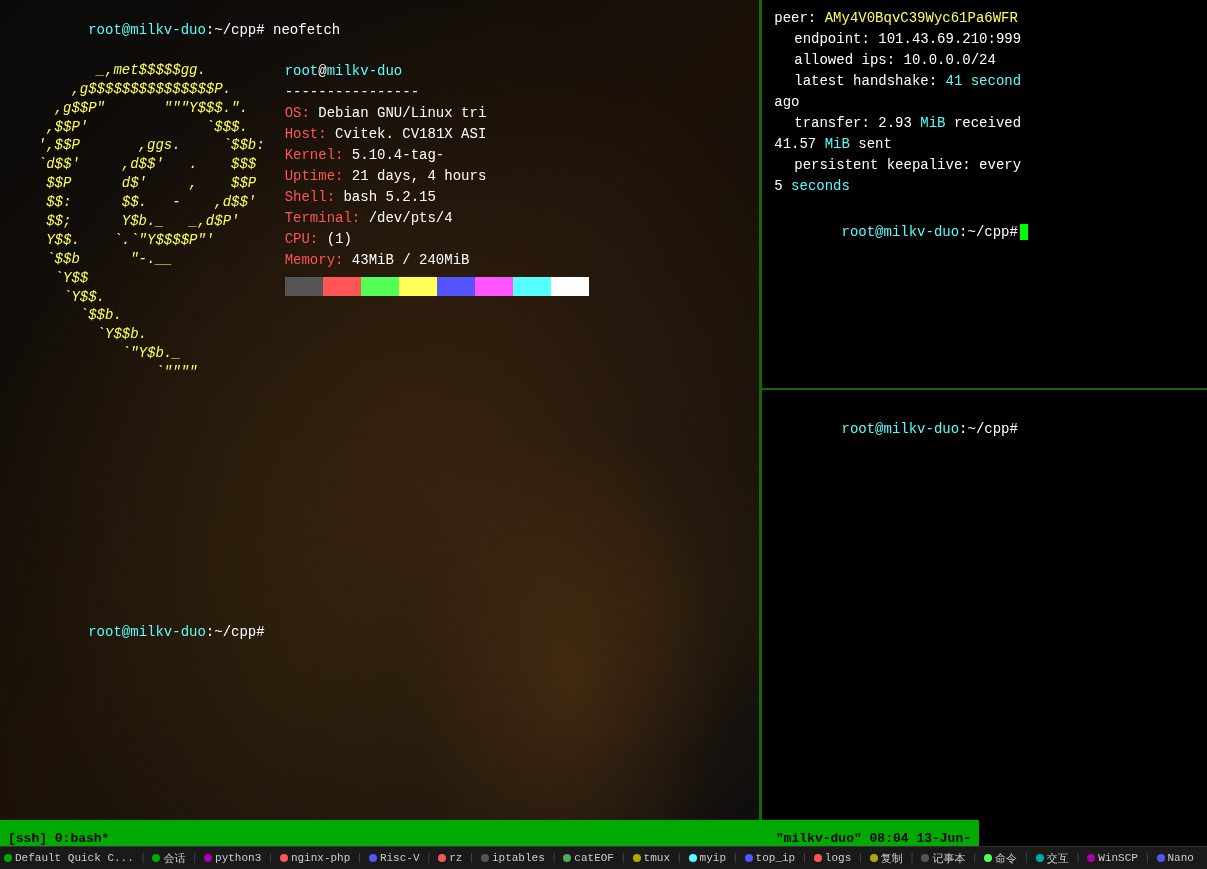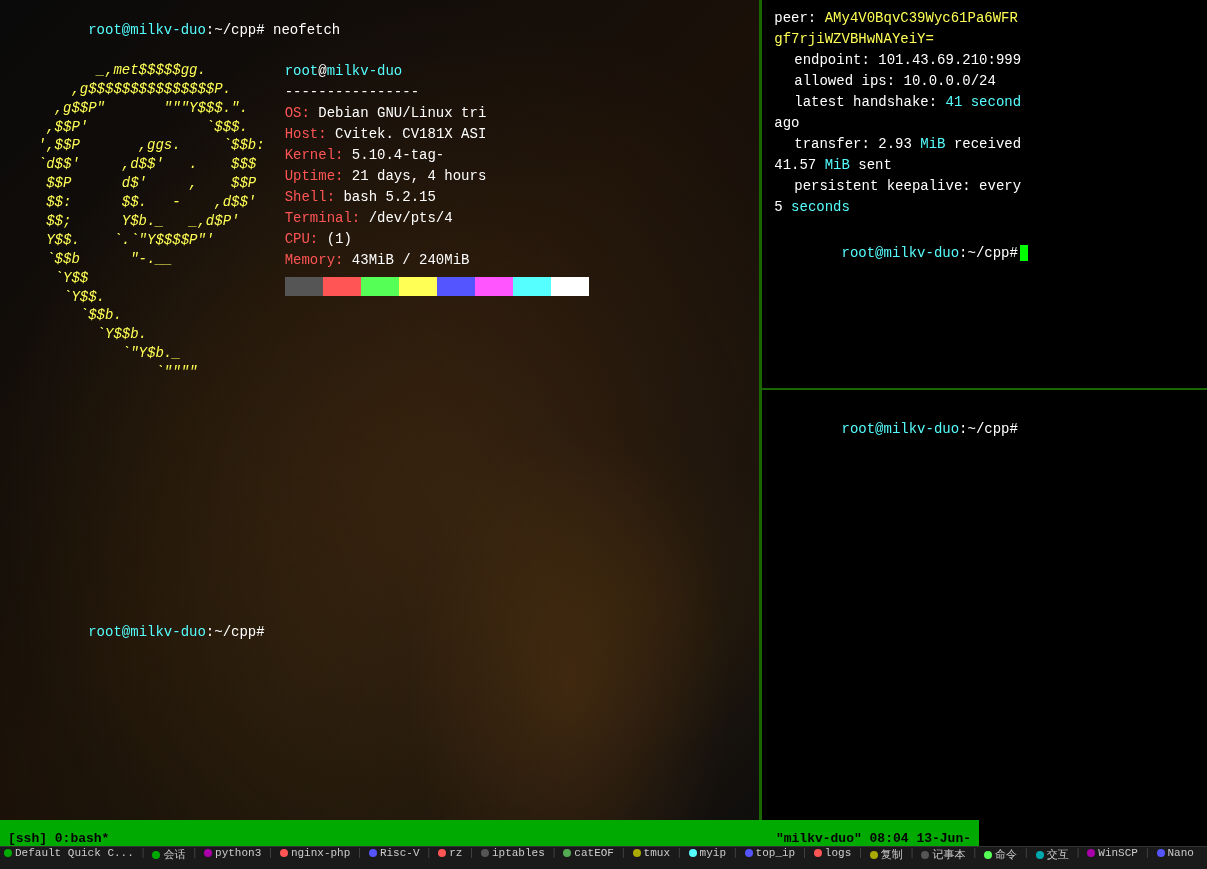--- a/index.html
+++ b/index.html
@@ -151,21 +151,21 @@
 
     #status-right {
       color: #000;
     }
 
     
     #tab-bar {
       height: 23px;
       background: #1a1a1a;
       display: flex;
-      align-items: flex-start;
+      align-items: center;
       padding: 0 4px;
       gap: 6px;
       width: 1207px;
       overflow: hidden;
       border-top: 1px solid #333;
     }
 
     .tab-item {
       display: flex;
       align-items: center;
@@ -283,23 +283,20 @@
     </div>
   </div>
 
   <div id="right-pane">
 
     <div id="right-top">
       <div>
         <span class="white">peer: </span><span class="yellow">AMy4V0BqvC39Wyc61Pa6WFR</span>
       </div>
       <div>
-        <span class="yellow">gf7rjiWZVBHwNAYeiY=</span>
-      </div>
-      <div>
         <span class="white" style="padding-left:20px">endpoint: </span><span class="white">101.43.69.210:999</span>
       </div>
       <div>
         <span class="white" style="padding-left:20px">allowed ips: </span><span class="white">10.0.0.0/24</span>
       </div>
       <div>
         <span class="white" style="padding-left:20px">latest handshake: </span><span class="cyan">41 second</span>
       </div>
       <div>
         <span class="white">ago</span>

